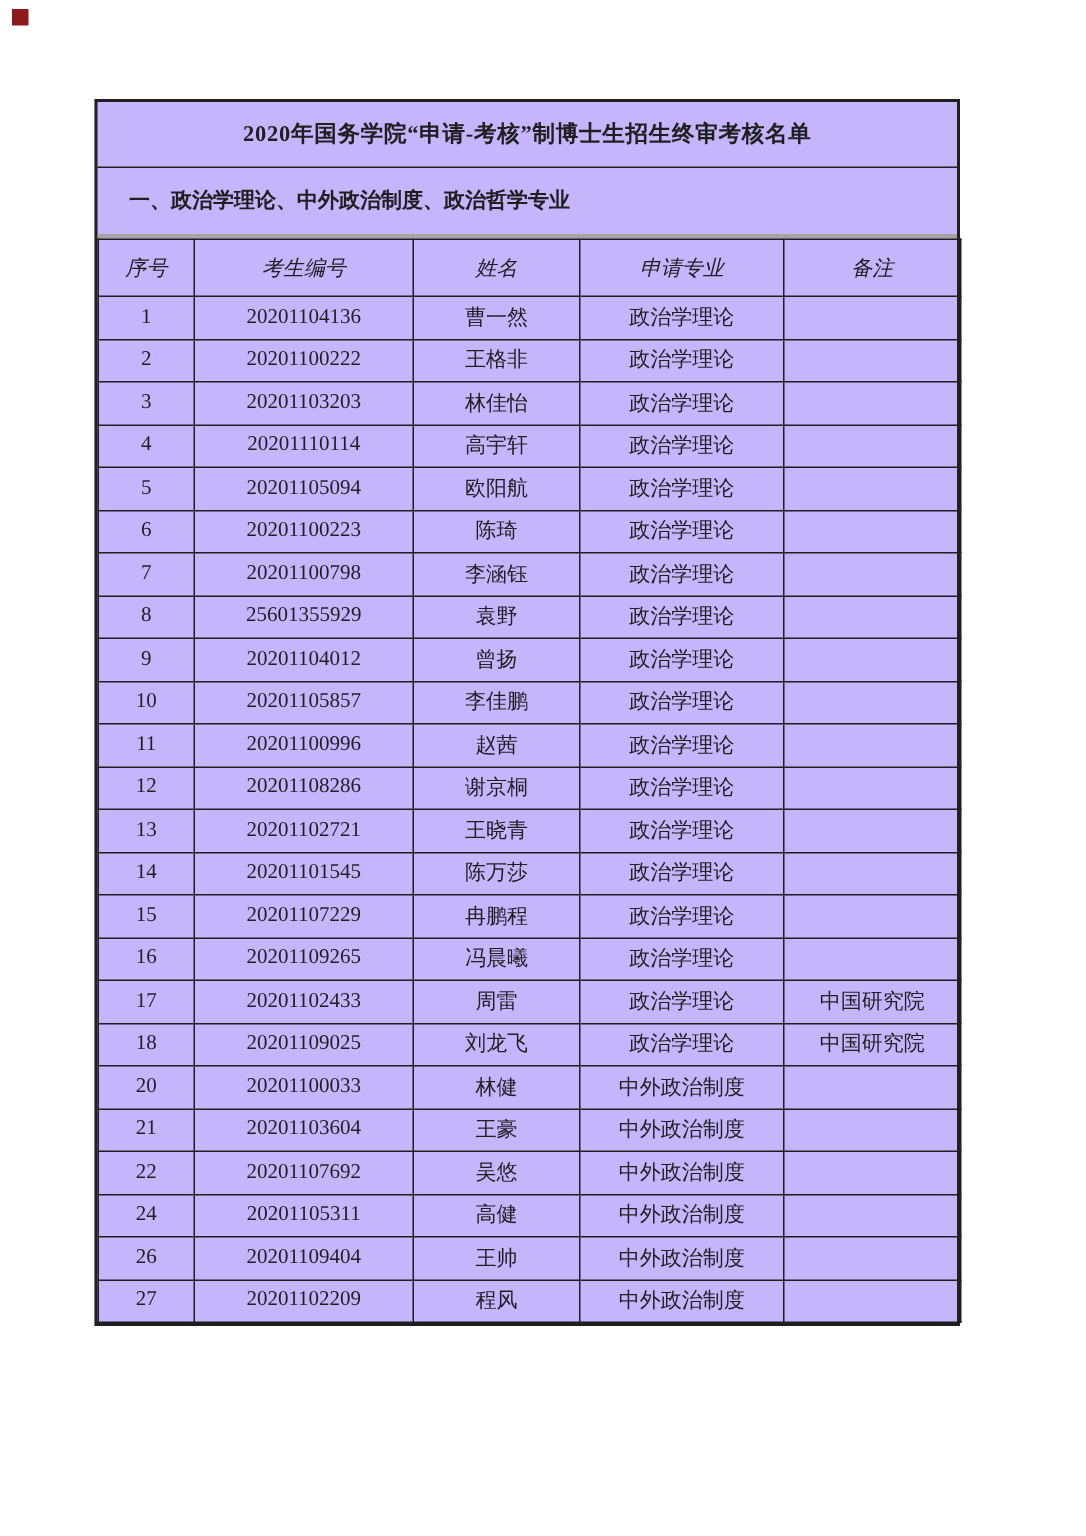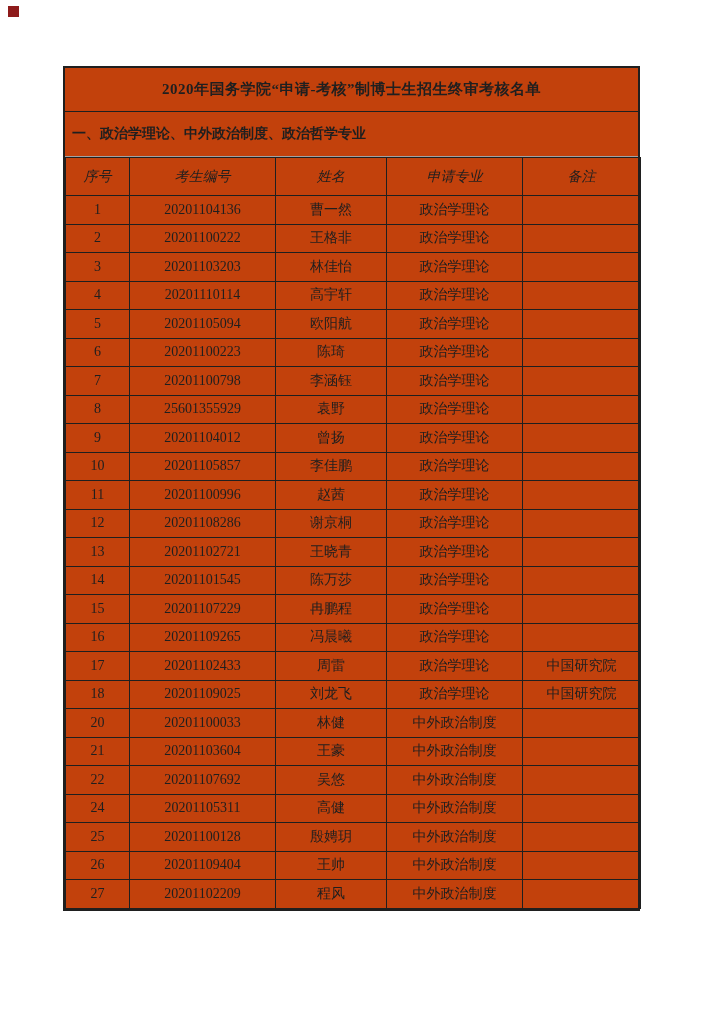--- a/index.html
+++ b/index.html
@@ -23,38 +23,38 @@
     height: 11px;
     background: #8e1b1b;
   }
   .doc {
     position: absolute;
     left: 63px;
     top: 66px;
     width: 577px;
     box-sizing: border-box;
     border: 2px solid #1f1f1f;
-    background: #c2410c;
+    background: #c4b5fd;
   }
   .title-row {
     height: 43px;
     border-bottom: 1px solid #1f1f1f;
     display: flex;
     align-items: center;
     justify-content: center;
     font-size: 15px;
     font-weight: bold;
     letter-spacing: 0.5px;
   }
   .section-row {
     height: 44px;
-    border-bottom: 1px solid #a3a3a3;
+    border-bottom: 3px solid #a3a3a3;
     display: flex;
     align-items: center;
-    padding-left: 7px;
+    padding-left: 21px;
     font-size: 14px;
     font-weight: bold;
   }
   table.list {
     width: 100%;
     border-collapse: collapse;
     table-layout: fixed;
   }
   table.list th,
   table.list td {
@@ -249,27 +249,20 @@
           <td></td>
         </tr>
         <tr>
           <td>24</td>
           <td>20201105311</td>
           <td>高健</td>
           <td>中外政治制度</td>
           <td></td>
         </tr>
         <tr>
-          <td>25</td>
-          <td>20201100128</td>
-          <td>殷娉玥</td>
-          <td>中外政治制度</td>
-          <td></td>
-        </tr>
-        <tr>
           <td>26</td>
           <td>20201109404</td>
           <td>王帅</td>
           <td>中外政治制度</td>
           <td></td>
         </tr>
         <tr>
           <td>27</td>
           <td>20201102209</td>
           <td>程风</td>

